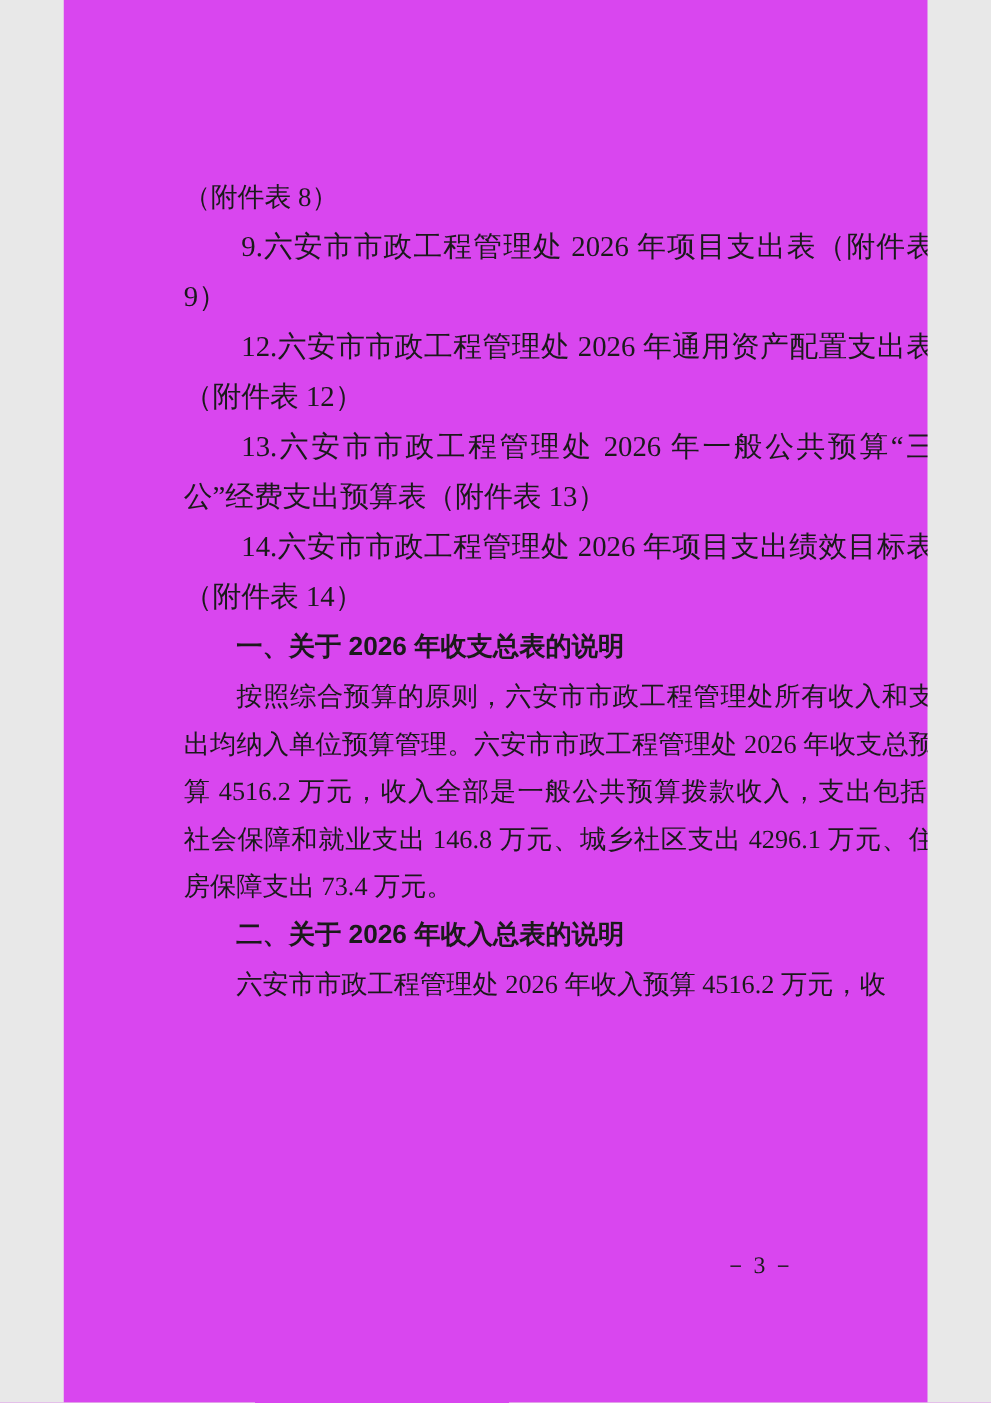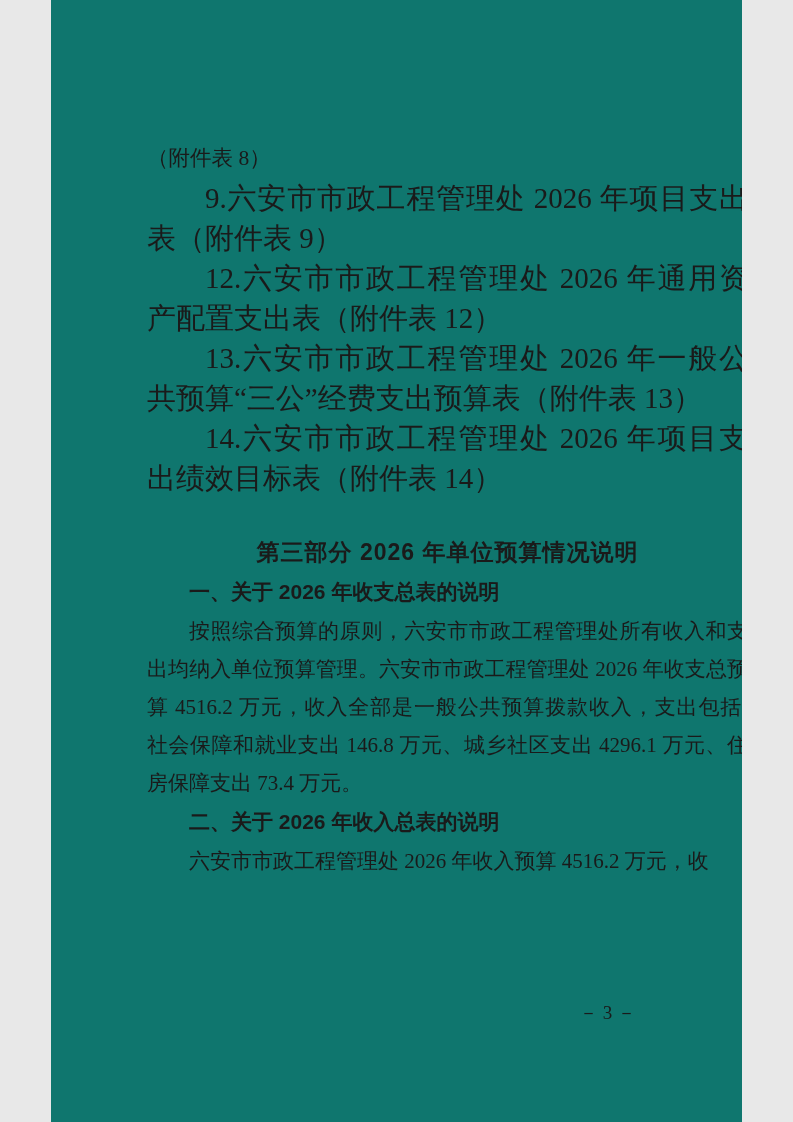--- a/index.html
+++ b/index.html
@@ -2,38 +2,38 @@
 <html><head>
 <meta charset="utf-8">
 <style>
   * { margin: 0; padding: 0; box-sizing: border-box; }
   html, body { background: #e8e8e8; }
   .page {
     position: relative;
     width: 691px;
     height: 1122px;
     margin: 0 auto;
-    background: #0f766e;
+    background: #d946ef;
     overflow: hidden;
     font-family: "Liberation Serif", "DejaVu Serif", serif;
     color: #1a1a1a;
   }
   .content {
     position: absolute;
     top: 138px;
     left: 96px;
     width: 601px;
   }
   .list-line {
     font-size: 21.5px;
     line-height: 40px;
     text-align: justify;
   }
   .list-item {
-    font-size: 29px;
+    font-size: 23px;
     line-height: 40px;
     text-align: justify;
     text-indent: 2em;
   }
   .section-title {
     margin-top: 34px;
     font-family: "Liberation Sans", "DejaVu Sans", sans-serif;
     font-weight: bold;
     font-size: 23px;
     line-height: 40px;
@@ -73,21 +73,20 @@
     <p class="list-item">9.六安市市政工程管理处 2026 年项目支出表（附件表 9）</p>
 
 
 
     <p class="list-item">12.六安市市政工程管理处 2026 年通用资产配置支出表（附件表 12）</p>
 
     <p class="list-item">13.六安市市政工程管理处 2026 年一般公共预算“三公”经费支出预算表（附件表 13）</p>
 
     <p class="list-item">14.六安市市政工程管理处 2026 年项目支出绩效目标表（附件表 14）</p>
 
-    <h1 class="section-title">第三部分 2026 年单位预算情况说明</h1>
 
     <h2 class="subsection-heading">一、关于 2026 年收支总表的说明</h2>
 
     <p class="body-paragraph">按照综合预算的原则，六安市市政工程管理处所有收入和支出均纳入单位预算管理。六安市市政工程管理处 2026 年收支总预算 4516.2 万元，收入全部是一般公共预算拨款收入，支出包括: 社会保障和就业支出 146.8 万元、城乡社区支出 4296.1 万元、住房保障支出 73.4 万元。</p>
 
     <h2 class="subsection-heading">二、关于 2026 年收入总表的说明</h2>
 
     <p class="body-paragraph">六安市市政工程管理处 2026 年收入预算 4516.2 万元，收</p>
 
   </div>

